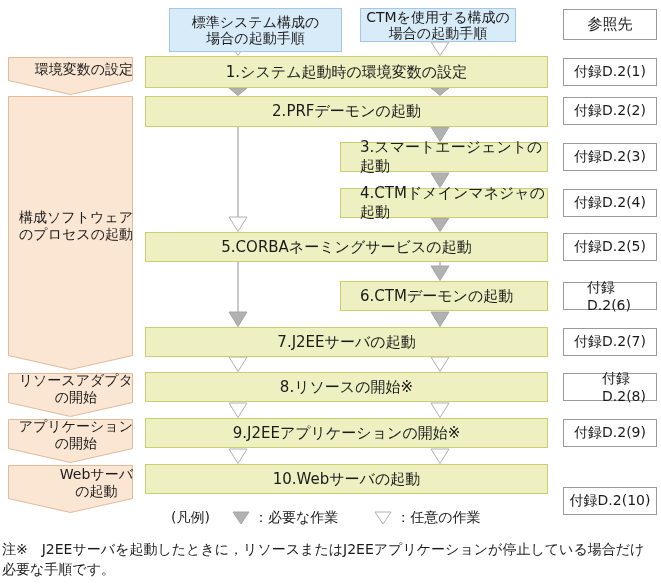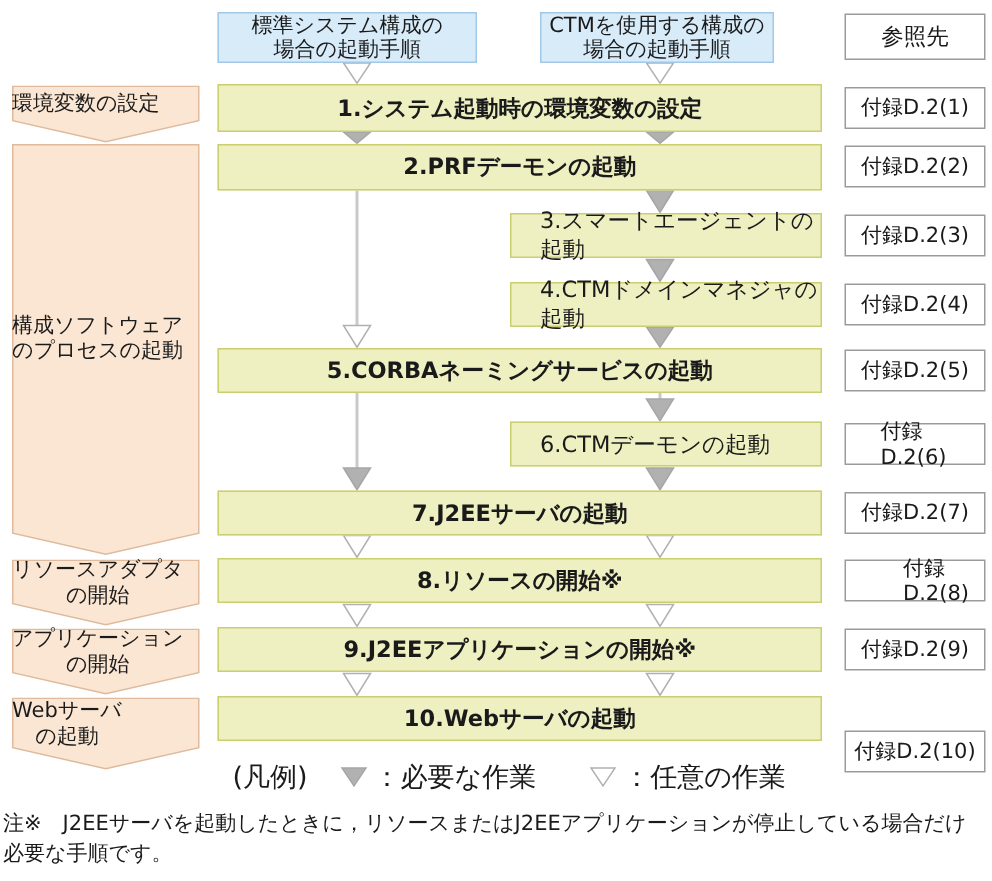--- a/index.html
+++ b/index.html
@@ -17,31 +17,31 @@
   }
   .abs{position:absolute;box-sizing:border-box;}
   .flexc{display:flex;align-items:center;justify-content:center;}
   .hdr{background:var(--header-fill);border:1px solid var(--header-border);
        font-size:14px;line-height:16px;text-align:center;}
   .hdr span{white-space:pre-line;}
   .ref-hdr{background:var(--ref-fill);border:1px solid var(--ref-border);
        font-size:15px;}
   .step{background:var(--step-fill);border:1px solid var(--step-border);
        font-size:15px;}
-  .step.wide{left:145px;width:403px;font-weight:bold;}
+  .step.wide{left:145px;width:403px;}
   .step.small{left:340px;width:208px;justify-content:flex-start;padding-left:19px;}
   .refbox{left:563px;width:94px;height:28px;background:var(--ref-fill);
        border:1px solid var(--ref-border);font-size:14px;}
   .pent{position:absolute;}
   .pent polygon{fill:var(--sidebar-fill);stroke:var(--sidebar-border);stroke-width:1;}
-  .pent-label{position:absolute;display:flex;align-items:center;justify-content:flex-start;
+  .pent-label{position:absolute;display:flex;align-items:center;justify-content:flex-end;
        text-align:center;font-size:14px;line-height:17px;}
   .pent-label span{white-space:pre-line;}
-  .legend{position:absolute;left:155px;top:509px;height:18px;display:flex;
-       align-items:center;font-size:18px;justify-content:flex-end;}
+  .legend{position:absolute;left:171px;top:509px;height:18px;display:flex;
+       align-items:center;font-size:14px;justify-content:flex-end;}
   .legend .lg-title{margin-right:22px;}
   .legend svg{margin-right:4px;}
   .legend .lg-req{margin-right:36px;}
   .tri-filled{fill:var(--required-arrow);stroke:#a6a6a6;stroke-width:1;}
   .tri-hollow{fill:#ffffff;stroke:var(--required-arrow);stroke-width:1;}
   .note{position:absolute;left:2px;top:540px;width:657px;font-size:14px;
        line-height:1.4;white-space:pre-line;}
 </style>
 </head>
 <body>
@@ -96,21 +96,21 @@
       <polygon points="2,1 20,1 11,15.5" class="tri-hollow"></polygon>
     </svg>
     <svg width="22" height="16" style="position: absolute; left: 227px; top: 448px; overflow: visible;">
       <polygon points="2,1 20,1 11,15.5" class="tri-hollow"></polygon>
     </svg>
     <svg width="22" height="16" style="position: absolute; left: 429px; top: 448px; overflow: visible;">
       <polygon points="2,1 20,1 11,15.5" class="tri-hollow"></polygon>
     </svg>
   </div>
 
-<div class="abs flexc hdr" style="left:145px;top:8px;width:173px;height:34px;">
+<div class="abs flexc hdr" style="left:169px;top:8px;width:173px;height:44px;">
   <span>標準システム構成の
 場合の起動手順</span>
 </div>
 <div class="abs flexc hdr" style="left:360px;top:8px;width:156px;height:34px;">
   <span>CTMを使用する構成の
 場合の起動手順</span>
 </div>
 <div class="abs flexc ref-hdr" style="left:563px;top:9px;width:94px;height:31px;">
   <span>参照先</span>
 </div>

